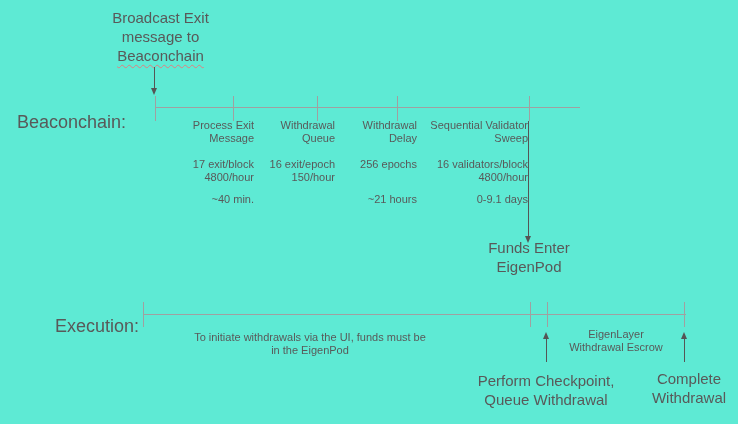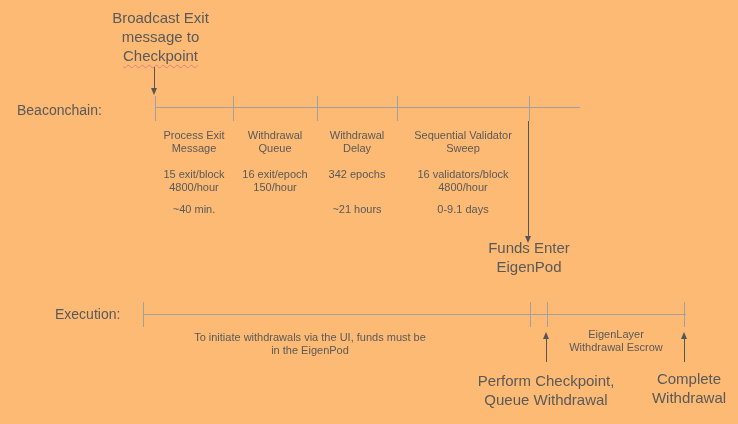--- a/index.html
+++ b/index.html
@@ -3,90 +3,90 @@
 <meta charset="utf-8">
 <style>
   :root{
     --text:#595959;
     --line:#a0a0a0;
     --arrow:#555555;
     --squiggle:#e08080;
   }
   html,body{margin:0;padding:0;background:#fff;}
   .canvas{
-    position:relative;width:738px;height:424px;background:#fdba74;overflow:hidden;
+    position:relative;width:738px;height:424px;background:#5eead4;overflow:hidden;
     font-family:"Liberation Sans","DejaVu Sans",sans-serif;color:var(--text);
   }
   .pre{white-space:pre-line;}
   .annot{position:absolute;text-align:center;}
   .big{font-size:15px;line-height:19px;}
   .small{font-size:11px;line-height:13px;}
-  .row-label{position:absolute;font-size:14px;line-height:20px;}
+  .row-label{position:absolute;font-size:18px;line-height:20px;margin-top:12px;}
   .hline{position:absolute;height:1px;background:var(--line);}
   .tick{position:absolute;width:1px;background:var(--line);}
   .arrow{position:absolute;width:1px;background:var(--arrow);}
   .arrow-down::after{
     content:"";position:absolute;top:100%;left:-3px;
     border:3.5px solid transparent;border-top:7px solid var(--arrow);
   }
   .arrow-up::before{
     content:"";position:absolute;bottom:100%;left:-3px;
     border:3.5px solid transparent;border-bottom:7px solid var(--arrow);
   }
   .squiggle{
     text-decoration-line:underline;
     text-decoration-style:wavy;
     text-decoration-color:var(--squiggle);
     text-decoration-thickness:1px;
     text-underline-offset:3px;
   }
-  .bc-col{position:absolute;top:129px;text-align:center;}
+  .bc-col{position:absolute;top:119px;text-align:right;}
   .bc-col .seg-title{position:absolute;top:0;left:0;right:0;}
   .bc-col .seg-rate{position:absolute;top:39px;left:0;right:0;}
   .bc-col .seg-duration{position:absolute;top:74px;left:0;right:0;}
 </style>
 </head>
 <body>
 
 <div class="canvas">
 
   <div class="annot big" style="left:90px;top:8px;width:141px;">
     <span class="pre">Broadcast Exit
 message to
-</span><span class="squiggle">Checkpoint</span>
+</span><span class="squiggle">Beaconchain</span>
   </div>
 
   <div class="arrow arrow-down" style="left:154px;top:67px;height:21px;"></div>
 
   <div class="row-label" style="left:17px;top:100px;">Beaconchain:</div>
 
   <div class="hline" style="left:155px;top:107px;width:425px;"></div>
   <div class="tick" style="left:155px;top:96px;height:25px;"></div>
   <div class="tick" style="left:233px;top:96px;height:25px;"></div>
   <div class="tick" style="left:317px;top:96px;height:25px;"></div>
   <div class="tick" style="left:397px;top:96px;height:25px;"></div>
   <div class="tick" style="left:529px;top:96px;height:25px;"></div>
 
   <div class="bc-col small" style="left:134px;width:120px;height:90px;">
     <div class="seg-title pre">Process Exit
 Message</div>
-    <div class="seg-rate pre">15 exit/block
+    <div class="seg-rate pre">17 exit/block
 4800/hour</div>
     <div class="seg-duration pre">~40 min.</div>
   </div>
   <div class="bc-col small" style="left:215px;width:120px;height:90px;">
     <div class="seg-title pre">Withdrawal
 Queue</div>
     <div class="seg-rate pre">16 exit/epoch
 150/hour</div>
   </div>
   <div class="bc-col small" style="left:297px;width:120px;height:90px;">
     <div class="seg-title pre">Withdrawal
 Delay</div>
-    <div class="seg-rate pre">342 epochs</div>
+    <div class="seg-rate pre">256 epochs</div>
     <div class="seg-duration pre">~21 hours</div>
   </div>
   <div class="bc-col small" style="left:398px;width:130px;height:90px;">
     <div class="seg-title pre">Sequential Validator
 Sweep</div>
     <div class="seg-rate pre">16 validators/block
 4800/hour</div>
     <div class="seg-duration pre">0-9.1 days</div>
   </div>
 

